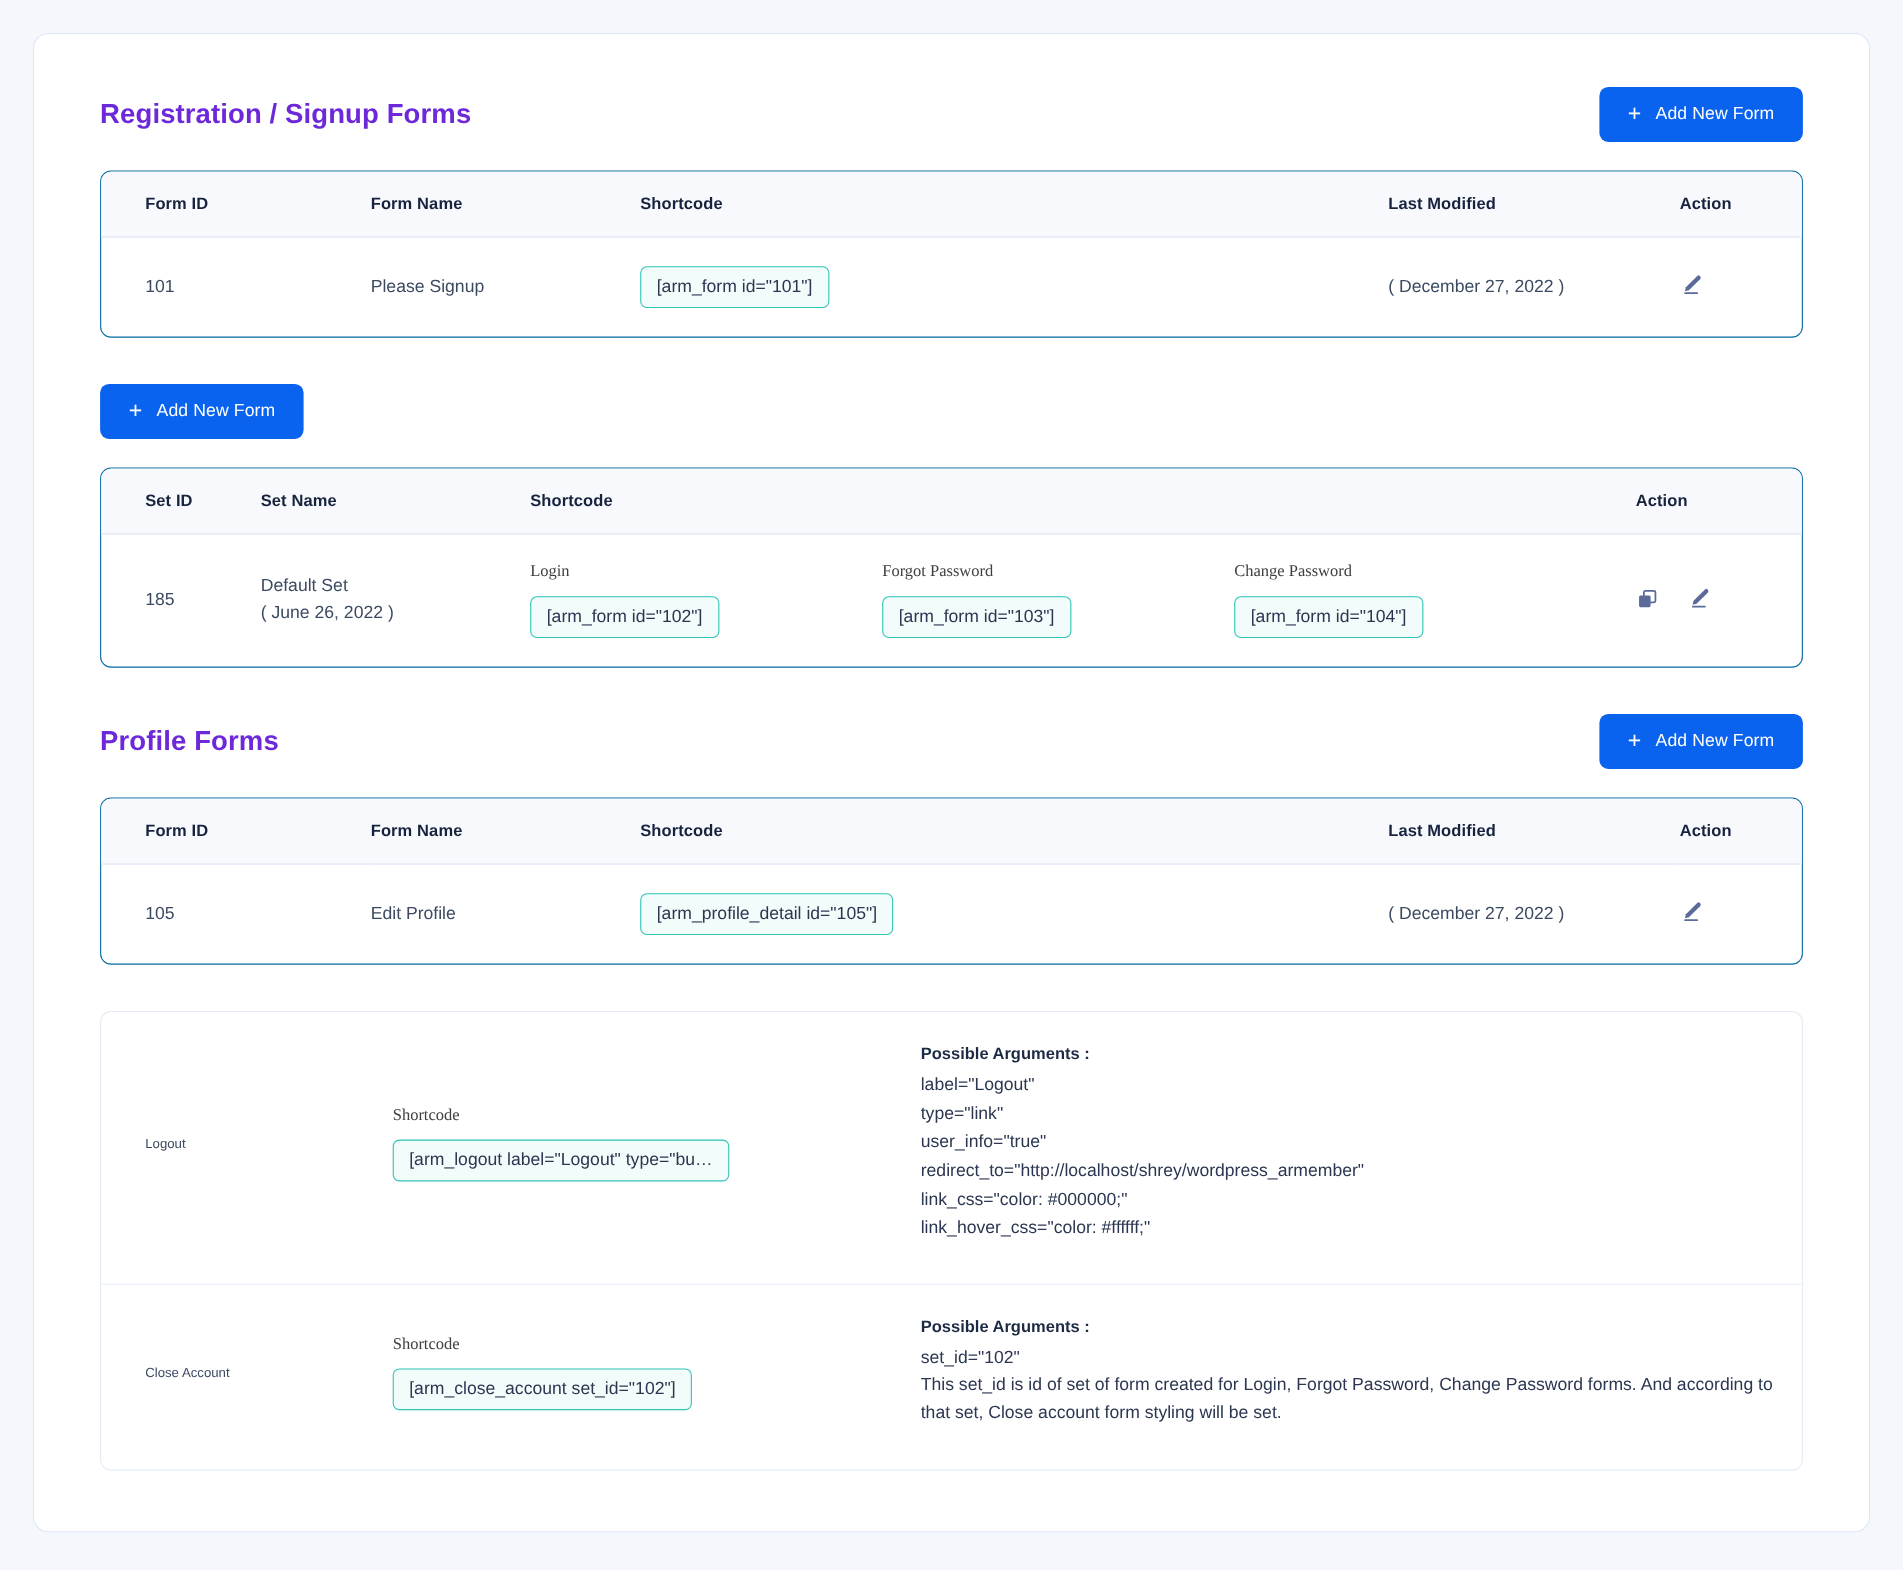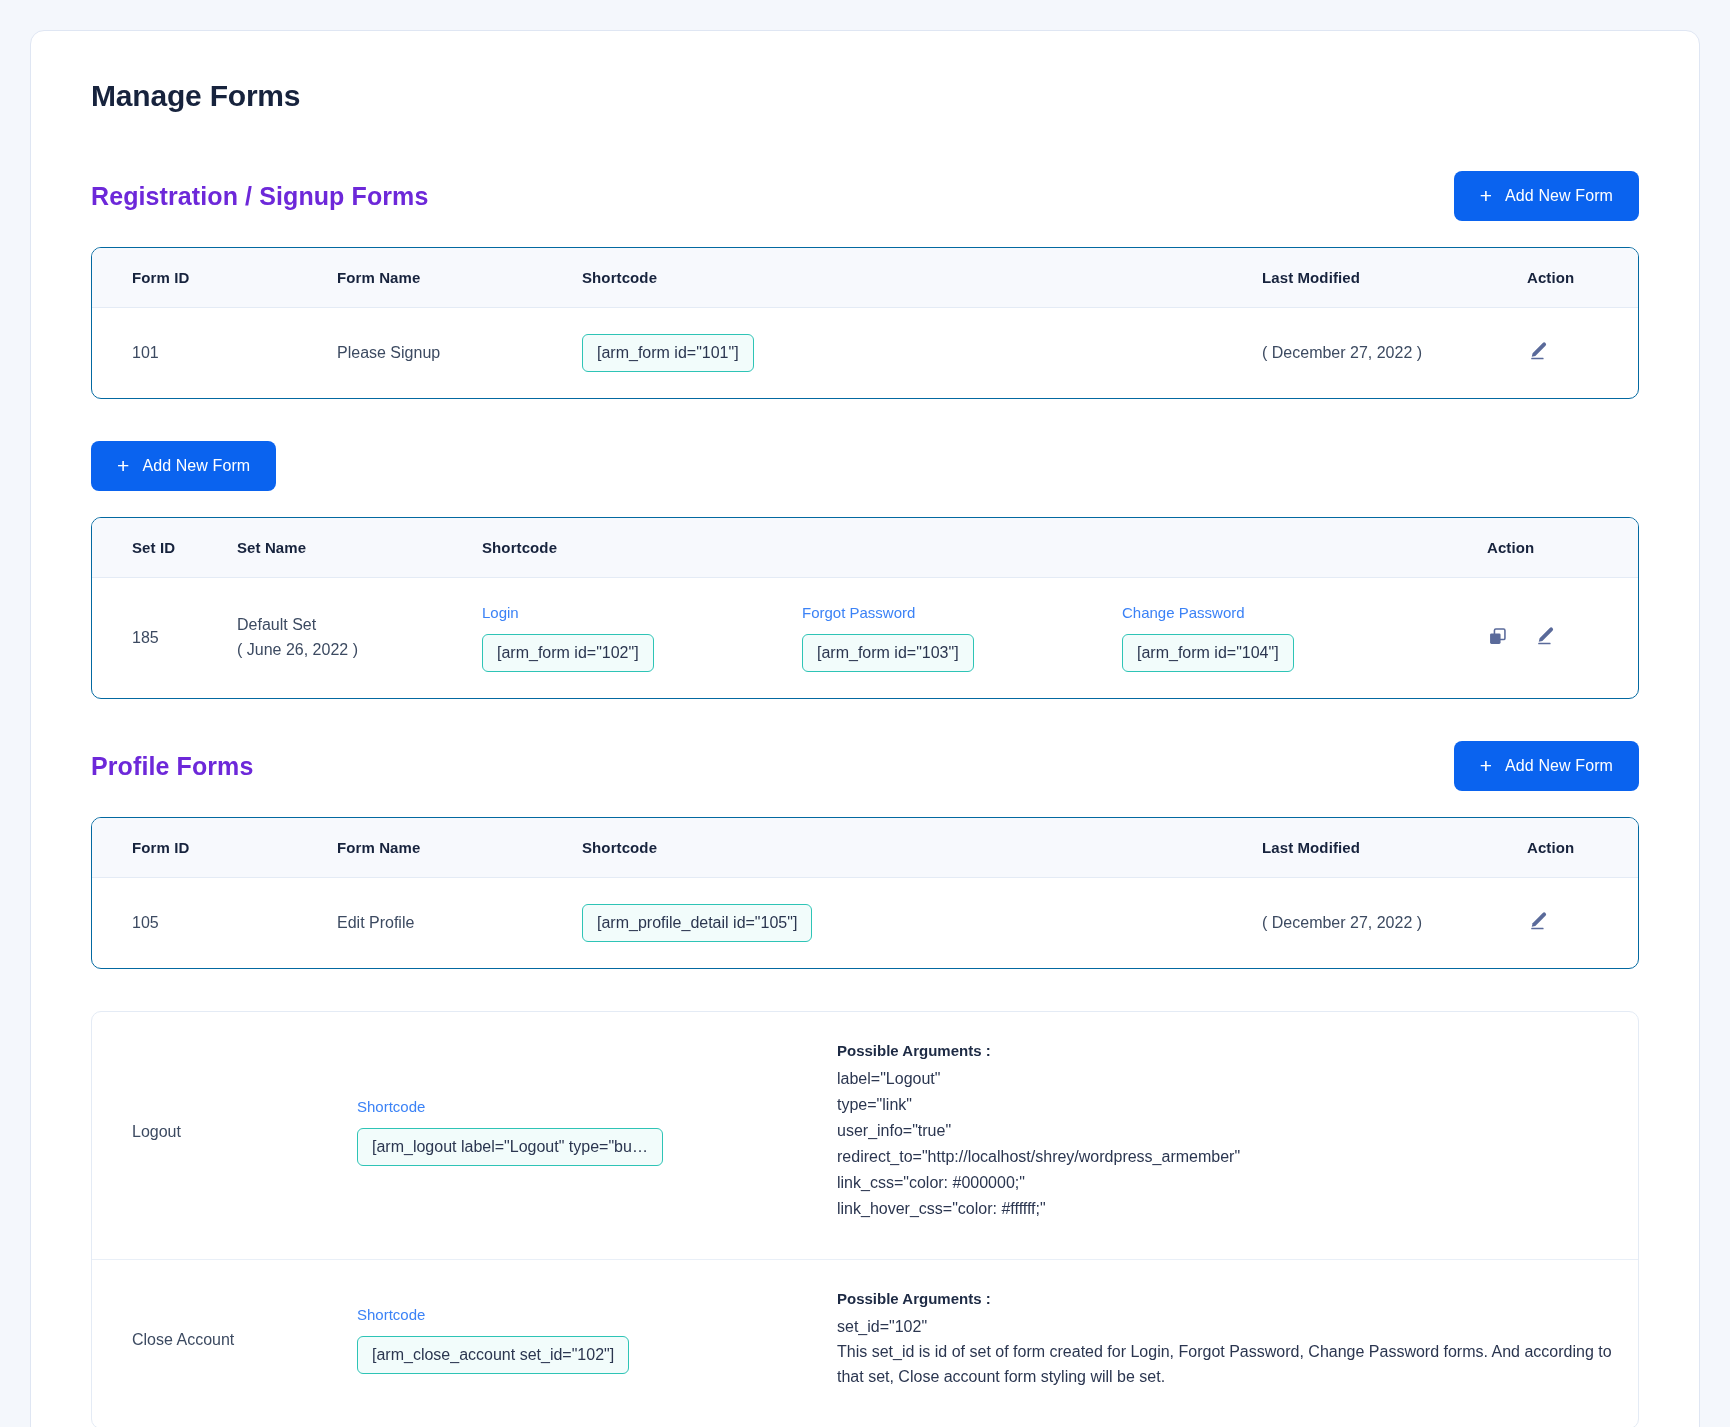--- a/index.html
+++ b/index.html
@@ -99,23 +99,24 @@
     background: #f2fcfb;
     border-radius: 6px;
     padding: 9px 14px;
     font-size: 16px;
     color: #2b3650;
     white-space: nowrap;
     cursor: pointer;
   }
   .sub-label {
     font-size: 15px;
-    color: #3b82f6;
+    color: #404040;
     margin-bottom: 13px;
     font-weight: 400;
+    font-family: Liberation Serif, serif;
   }
   .icon-btn {
     background: none; border: none; padding: 0; margin: 0;
     cursor: pointer; display: inline-flex; align-items: center;
   }
   .icon-btn + .icon-btn { margin-left: 22px; }
   .icon-btn svg { display: block; }
   .set-name-line { line-height: 1.55; }
   
   .adds-wrap {
@@ -128,21 +129,21 @@
     border-collapse: collapse;
     table-layout: fixed;
   }
   table.adds td {
     padding: 30px 10px 38px 0;
     vertical-align: middle;
     border-bottom: 1px solid #e9eff7;
   }
   table.adds tr:last-child td { border-bottom: none; }
   .adds-name {
-    font-size: 16px;
+    font-size: 12px;
     color: #3c4a61;
     padding-left: 40px !important;
   }
   .args-title {
     font-size: 15px;
     font-weight: 700;
     color: #1d2a44;
     margin-bottom: 7px;
   }
   .args-line {
@@ -156,21 +157,20 @@
     line-height: 1.55;
     max-width: 800px;
   }
 </style>
 </head>
 <body>
 
 <div class="page">
   <div class="card">
 
-    <h1 class="page-title">Manage Forms</h1>
 
     <div class="section-head">
       <div class="section-title">Registration / Signup Forms</div>
       <button class="btn-add">
         <span class="plus">+</span>
         <span>Add New Form</span>
       </button>
     </div>
 
     <div class="tbl-wrap">

